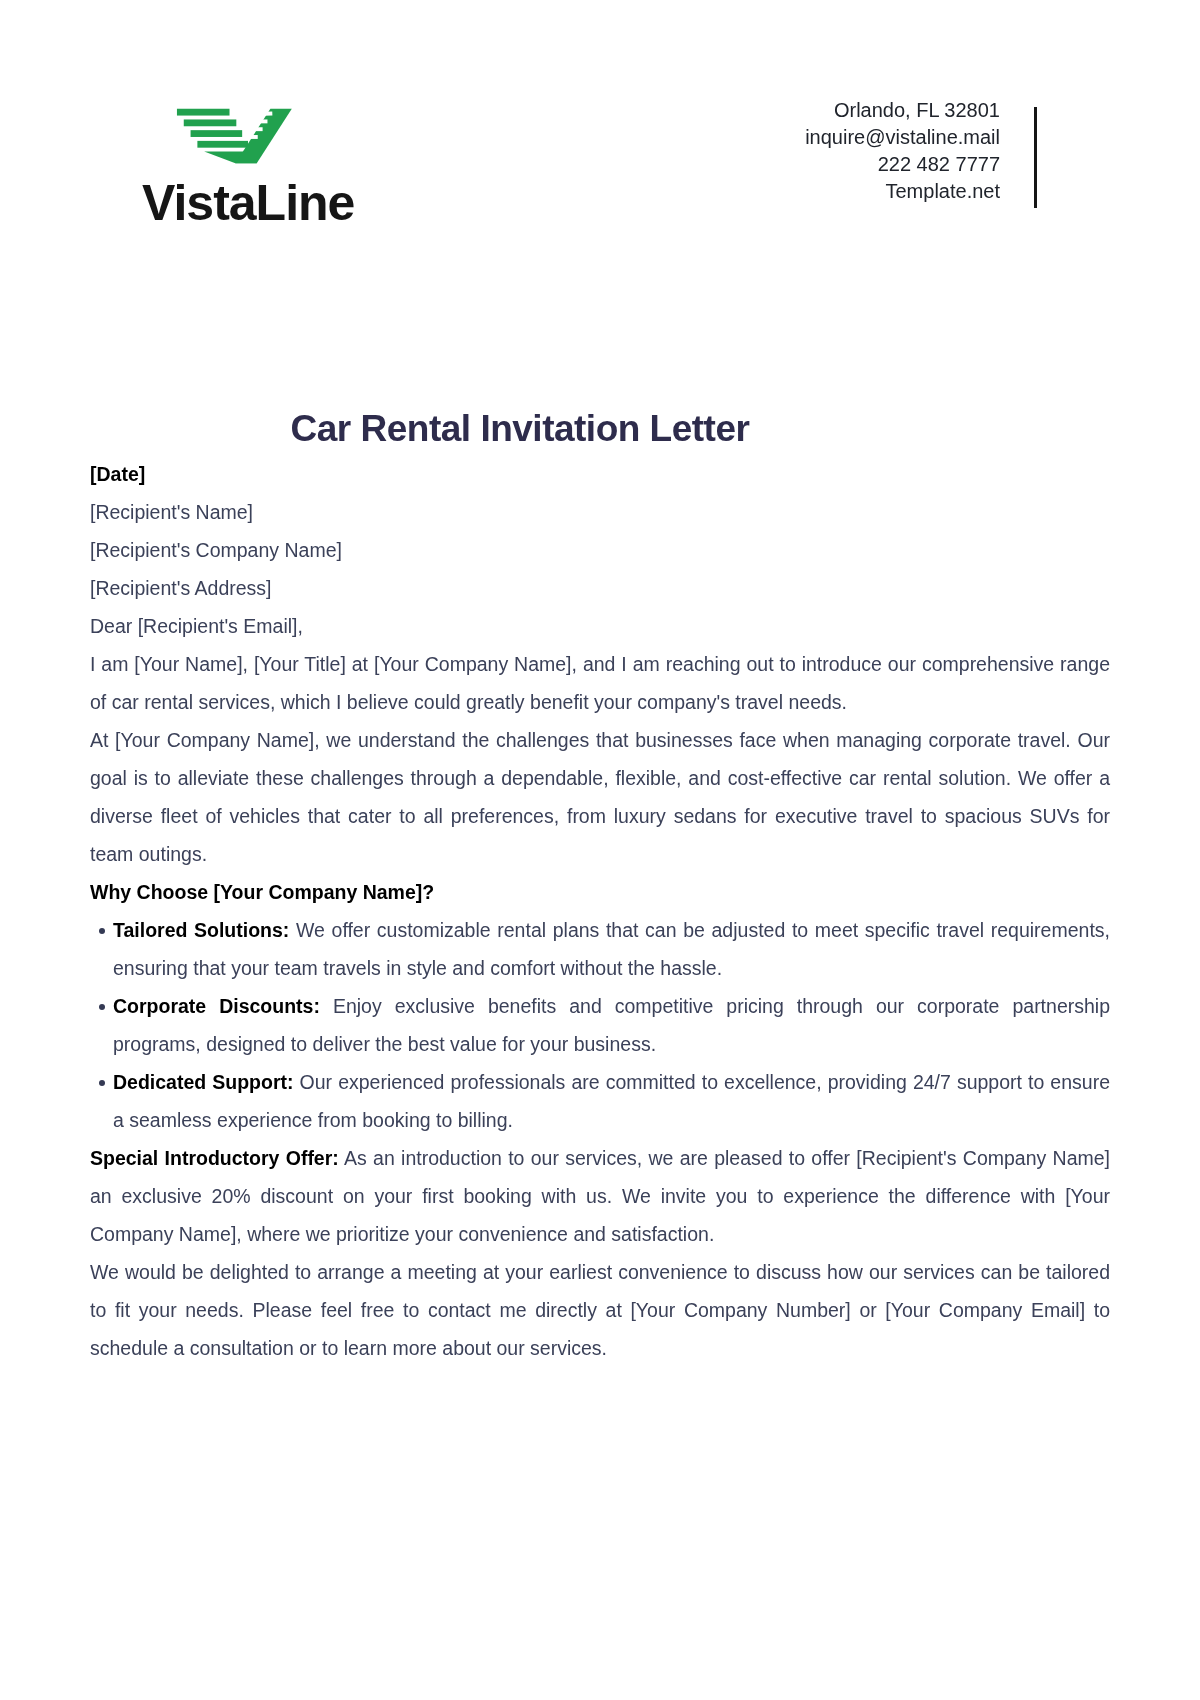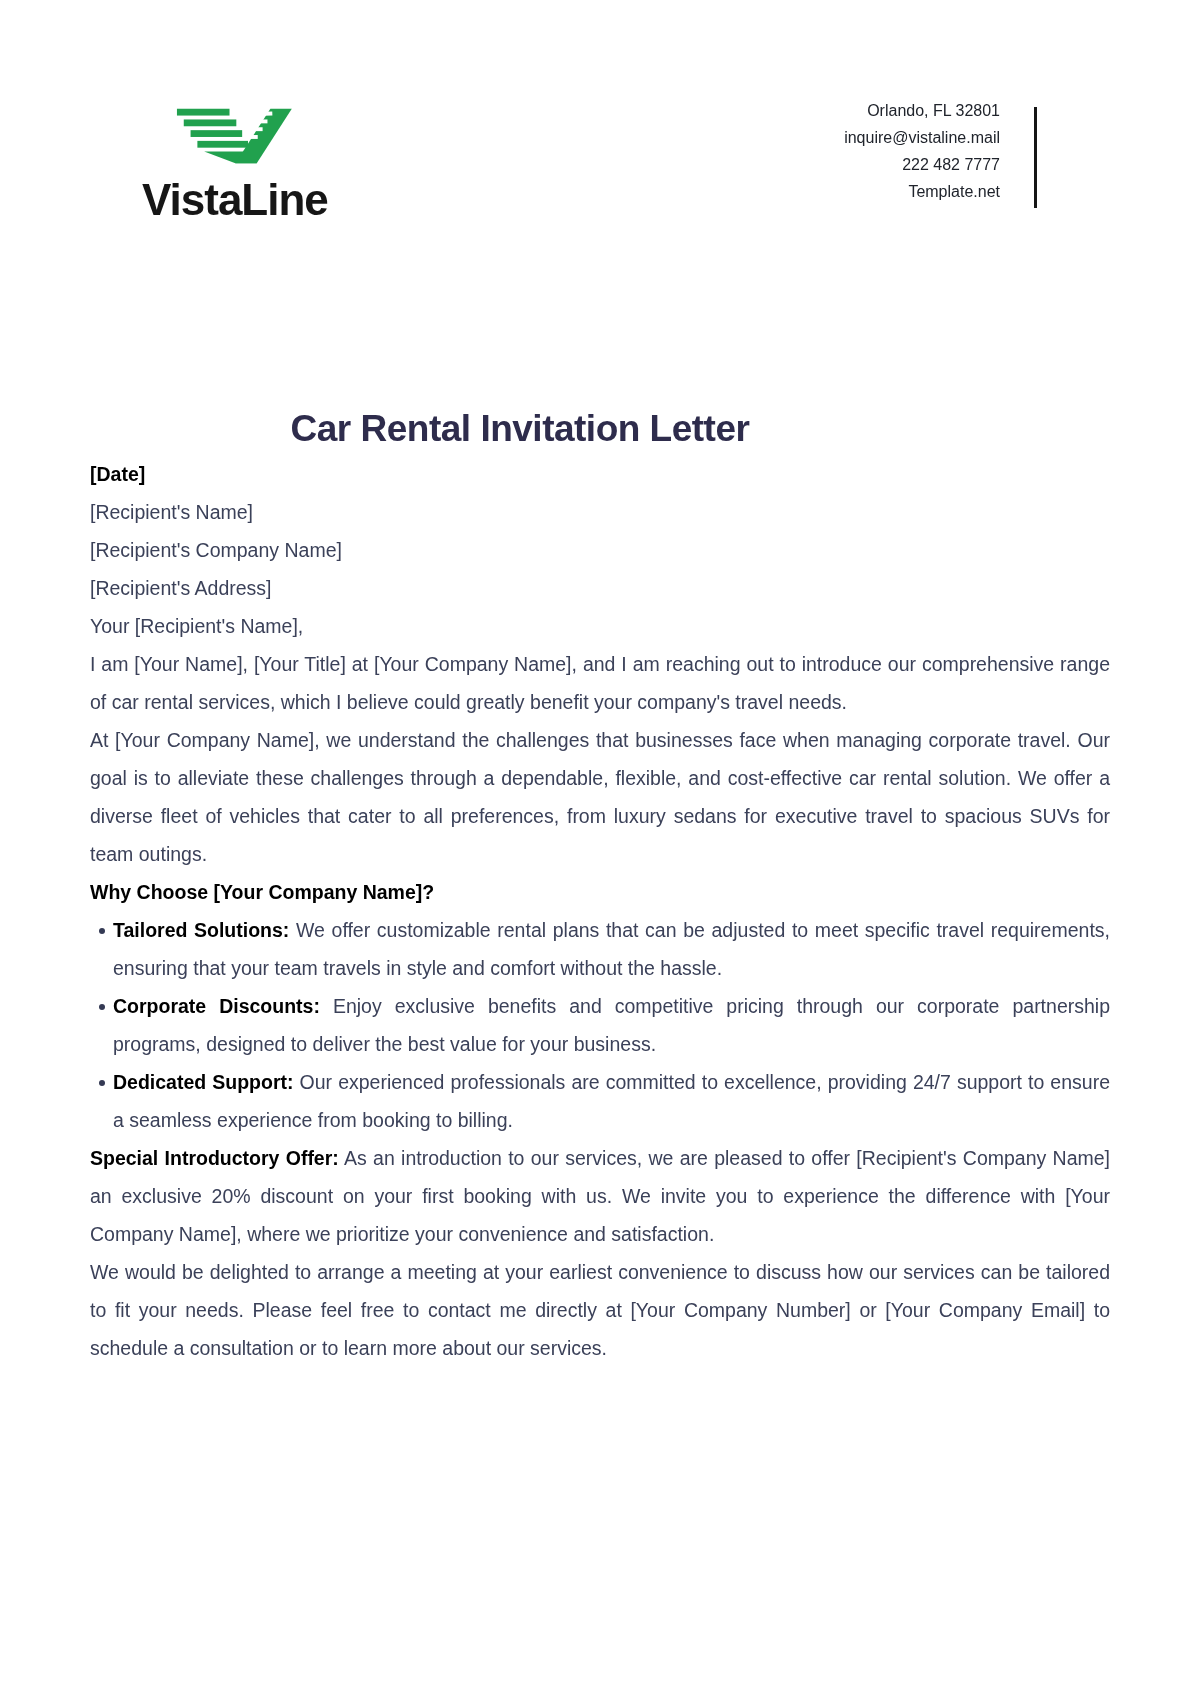--- a/index.html
+++ b/index.html
@@ -4,26 +4,26 @@
 <style>
   html,body{margin:0;padding:0;background:#fff;}
   .page{
     position:relative;width:1200px;height:1700px;background:#ffffff;overflow:hidden;
     font-family:"Liberation Sans","DejaVu Sans",sans-serif;color:#3b4159;
   }
   
   .logo-block{position:absolute;left:142px;top:108px;width:240px;}
   .logo-mark{display:block;margin-left:33px;width:146px;height:56px;}
   .wordmark{
-    font-size:44px;font-weight:800;color:#161616;letter-spacing:-1px;
+    font-size:50px;font-weight:800;color:#161616;letter-spacing:-1px;
     line-height:1;margin-top:14px;
   }
   .contact{
     position:absolute;top:97px;right:200px;text-align:right;
-    font-size:16px;line-height:27px;color:#20242c;
+    font-size:20px;line-height:27px;color:#20242c;
   }
   .contact div{white-space:nowrap;}
   .header-bar{
     position:absolute;left:1034px;top:107px;width:3px;height:101px;background:#161616;
   }
   
   .letter-title{
     position:absolute;top:408px;left:0;width:1040px;text-align:center;
     font-size:37px;font-weight:800;letter-spacing:-0.5px;color:#2e2c4c;line-height:42px;
   }
@@ -77,21 +77,21 @@
   </div>
   <div class="header-bar"></div>
 
   <div class="letter-title">Car Rental Invitation Letter</div>
 
   <div class="body">
     <p class="bold">[Date]</p>
     <p>[Recipient's Name]</p>
     <p>[Recipient's Company Name]</p>
     <p>[Recipient's Address]</p>
-    <p>Your [Recipient's Name],</p>
+    <p>Dear [Recipient's Email],</p>
 
     <p class="just">I am [Your Name], [Your Title] at [Your Company Name], and I am reaching out to introduce our comprehensive range of car rental services, which I believe could greatly benefit your company's travel needs.</p>
     <p class="just">At [Your Company Name], we understand the challenges that businesses face when managing corporate travel. Our goal is to alleviate these challenges through a dependable, flexible, and cost-effective car rental solution. We offer a diverse fleet of vehicles that cater to all preferences, from luxury sedans for executive travel to spacious SUVs for team outings.</p>
 
     <p class="bold">Why Choose [Your Company Name]?</p>
 
     <ul class="bullets">
       <li class="just">
         <b>Tailored Solutions:</b>
         <span>We offer customizable rental plans that can be adjusted to meet specific travel requirements, ensuring that your team travels in style and comfort without the hassle.</span>

